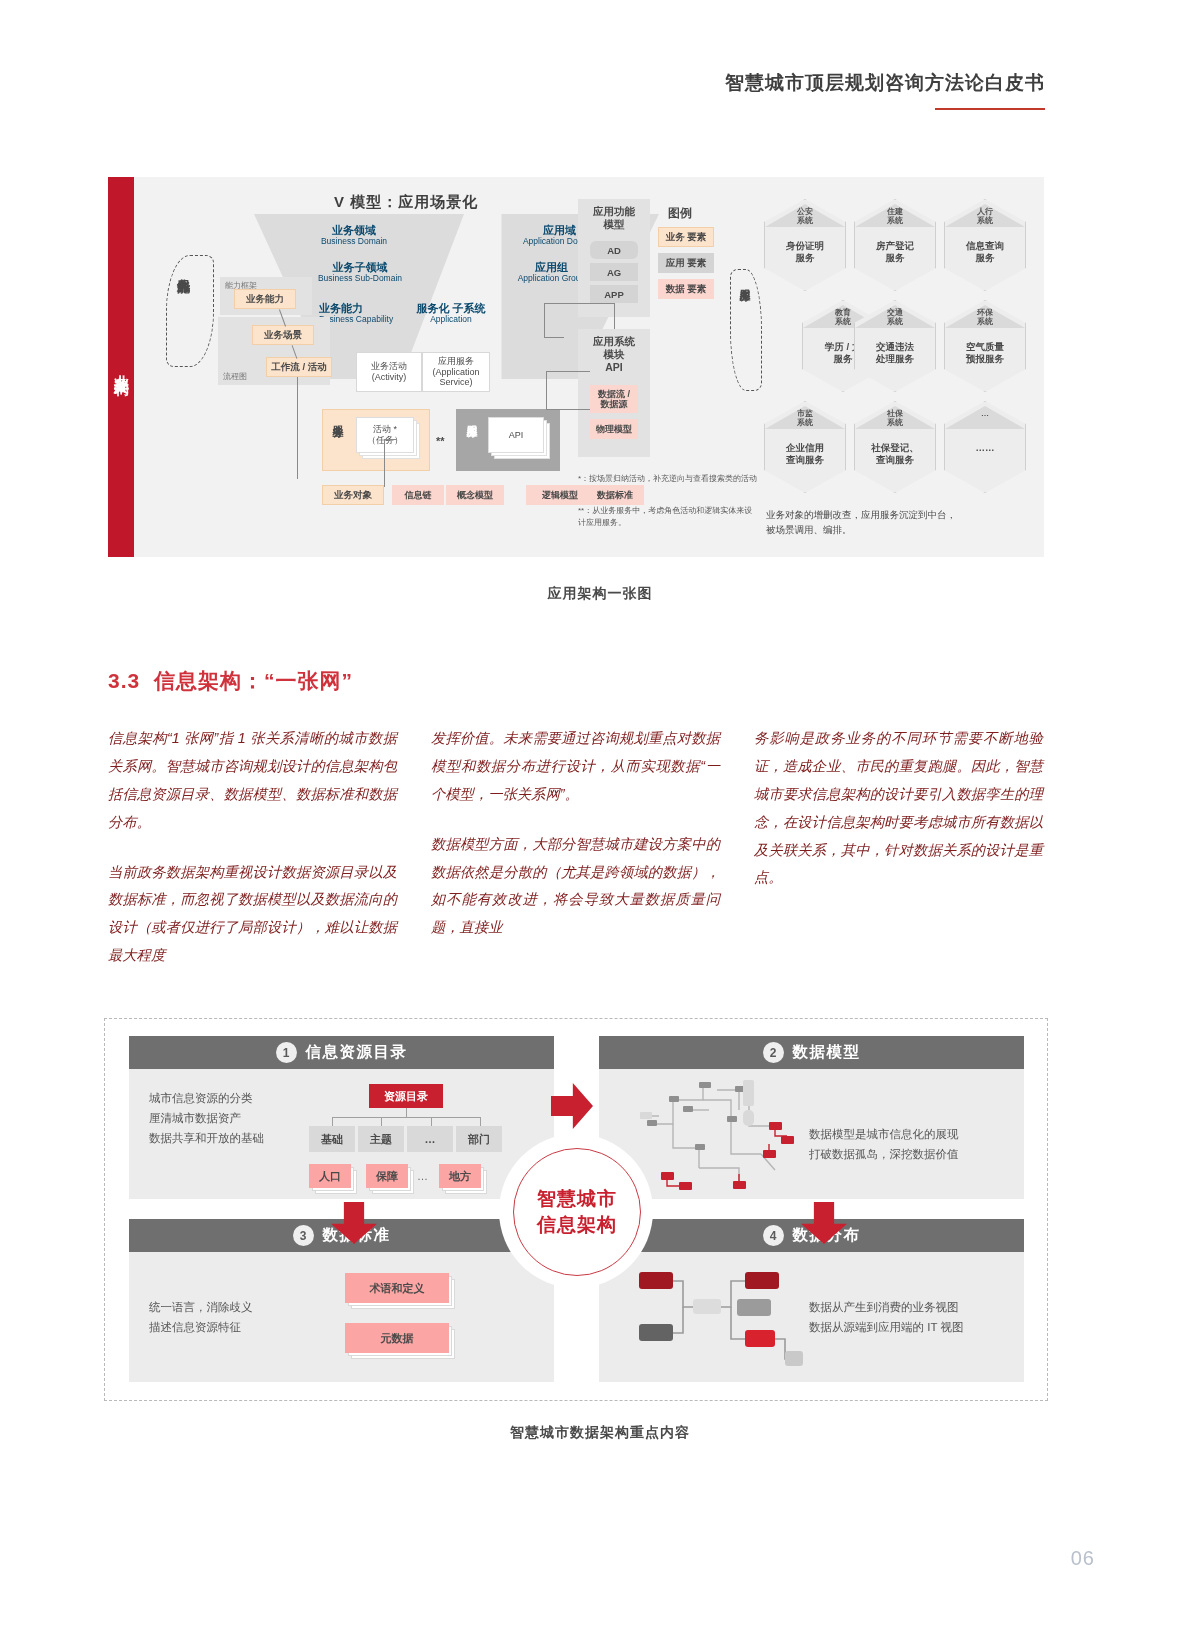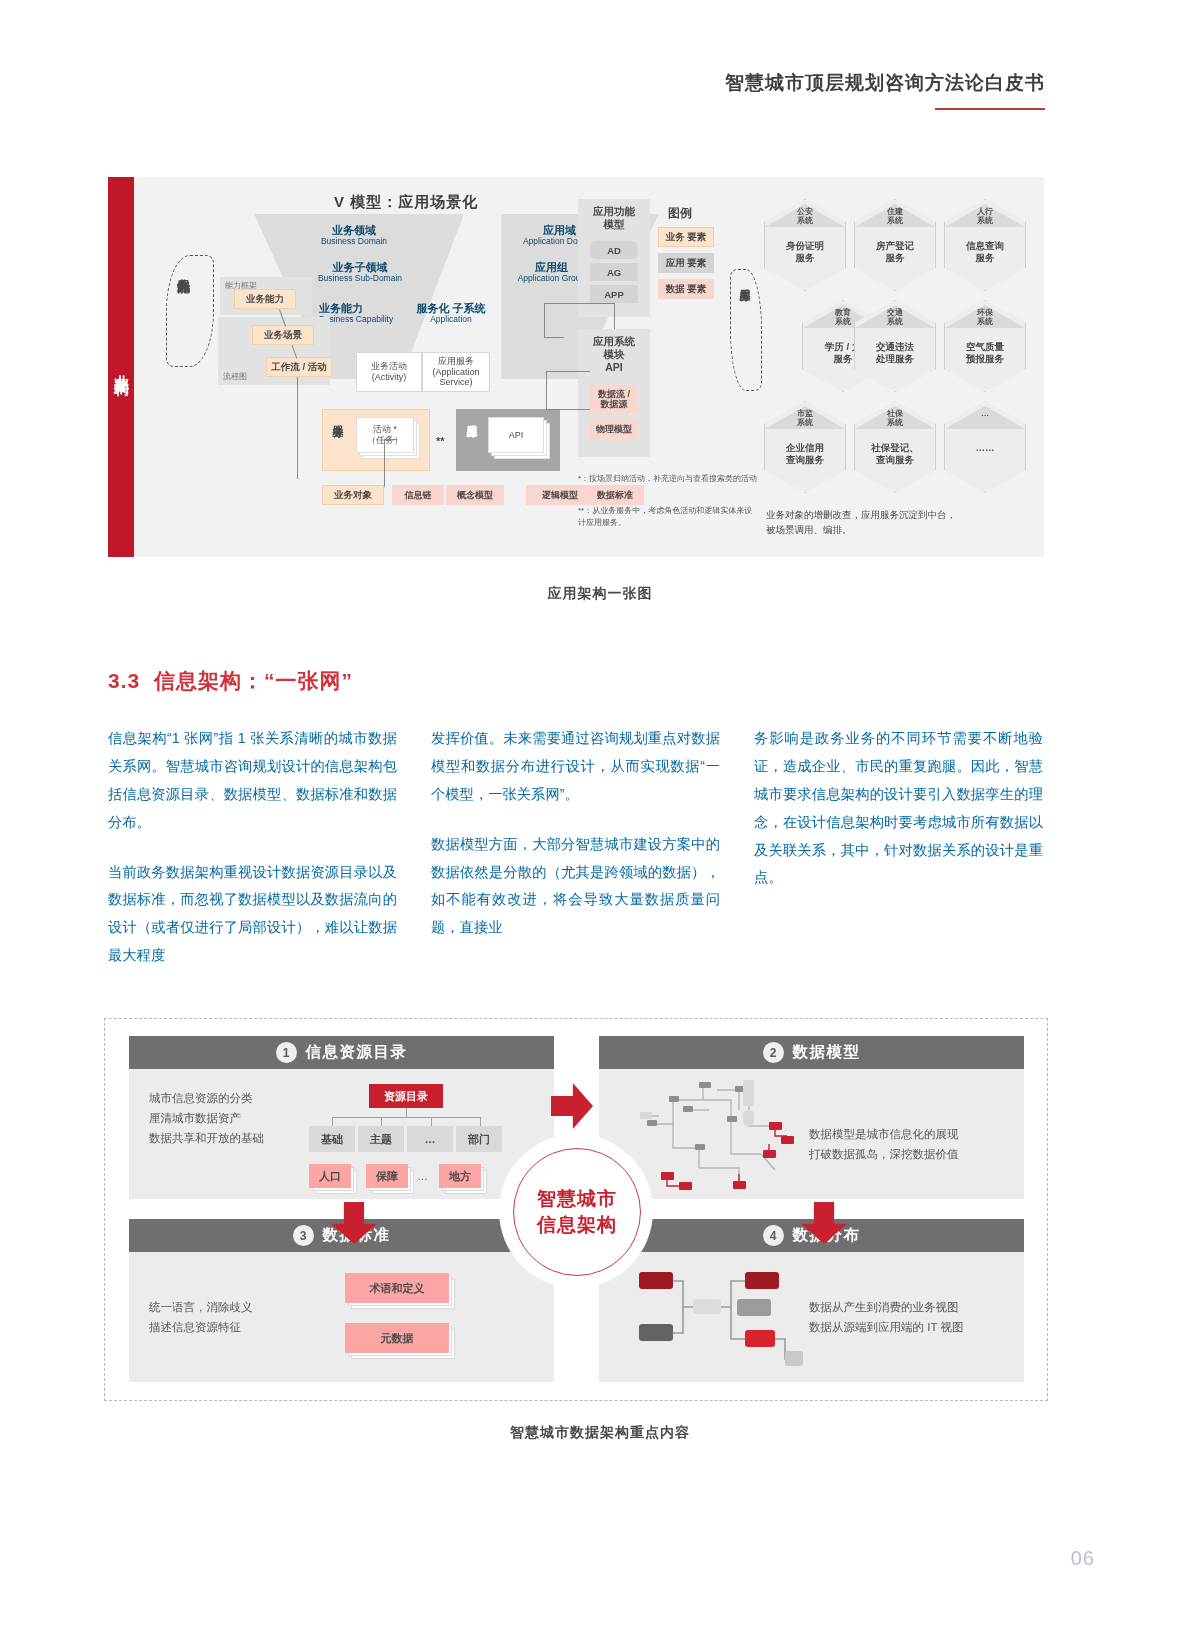--- a/index.html
+++ b/index.html
@@ -248,22 +248,23 @@
     top: 725px;
     width: 936px;
     display: flex;
     gap: 34px;
   }
   .col { width: 289px; }
   .col p {
     margin: 0 0 22px 0;
     font-size: 14.3px;
     line-height: 1.95;
-    color: #0369a1;
+    color: #7f1d1d;
     text-align: justify;
+    font-style: italic;
   }
 
   
   .fig2 {
     position: absolute;
     left: 104px;
     top: 1018px;
     width: 944px;
     height: 383px;
     border: 1px dashed #b9b9b9;

